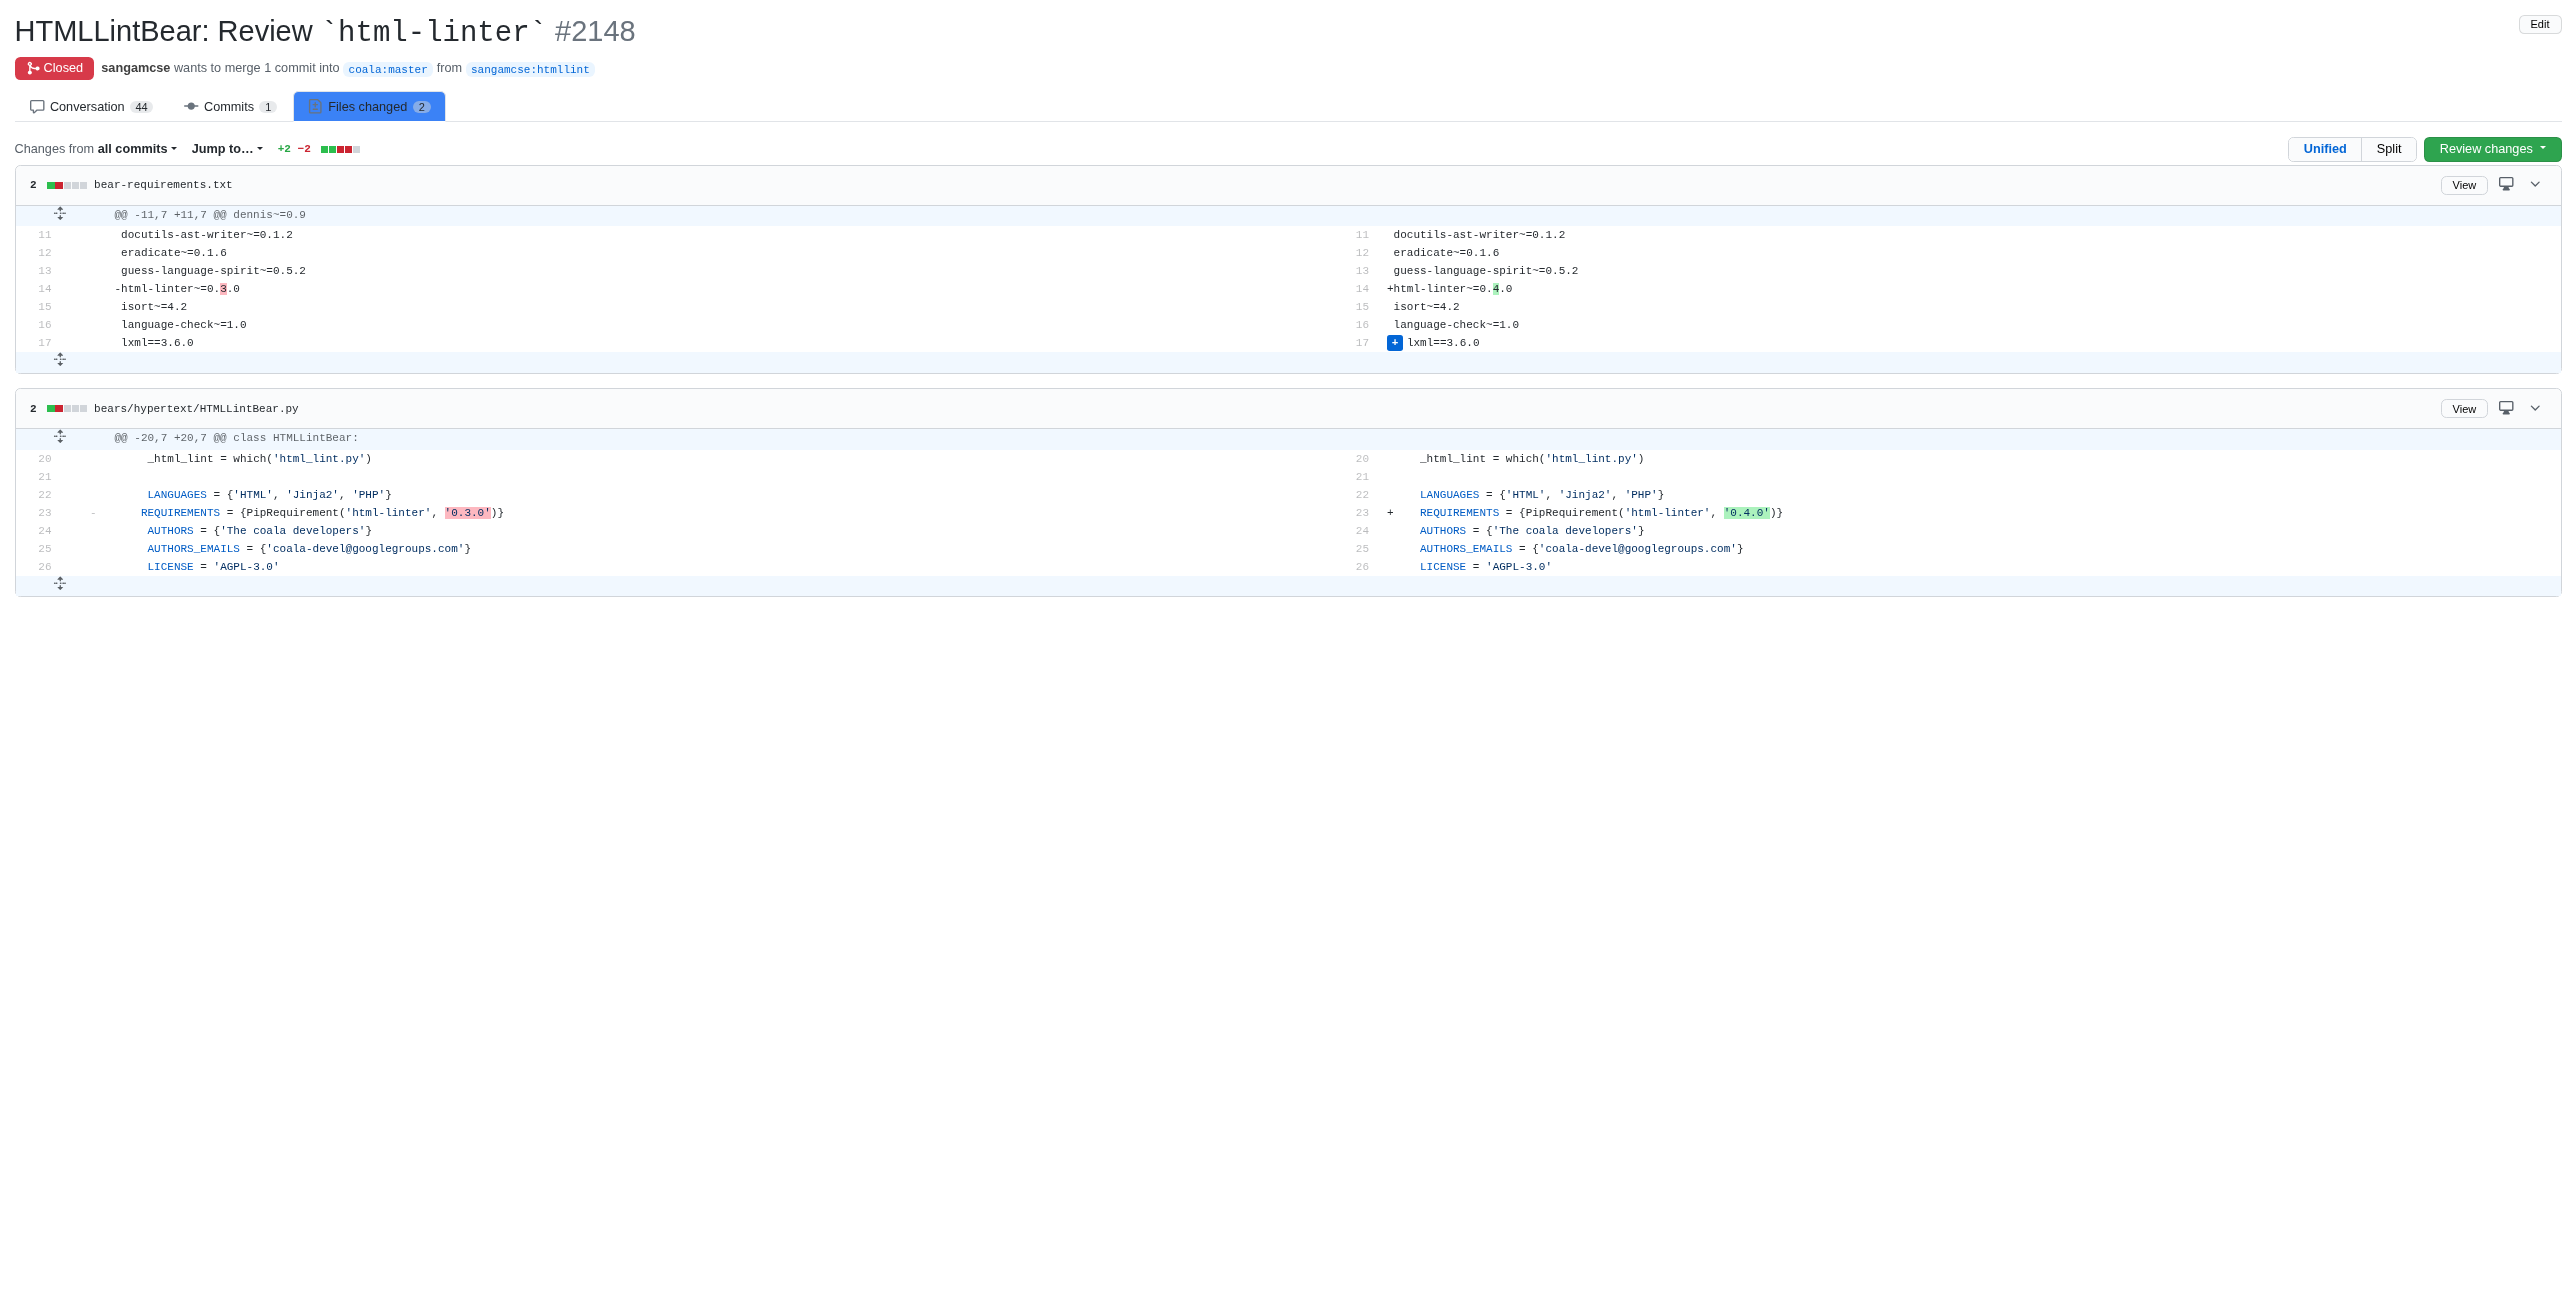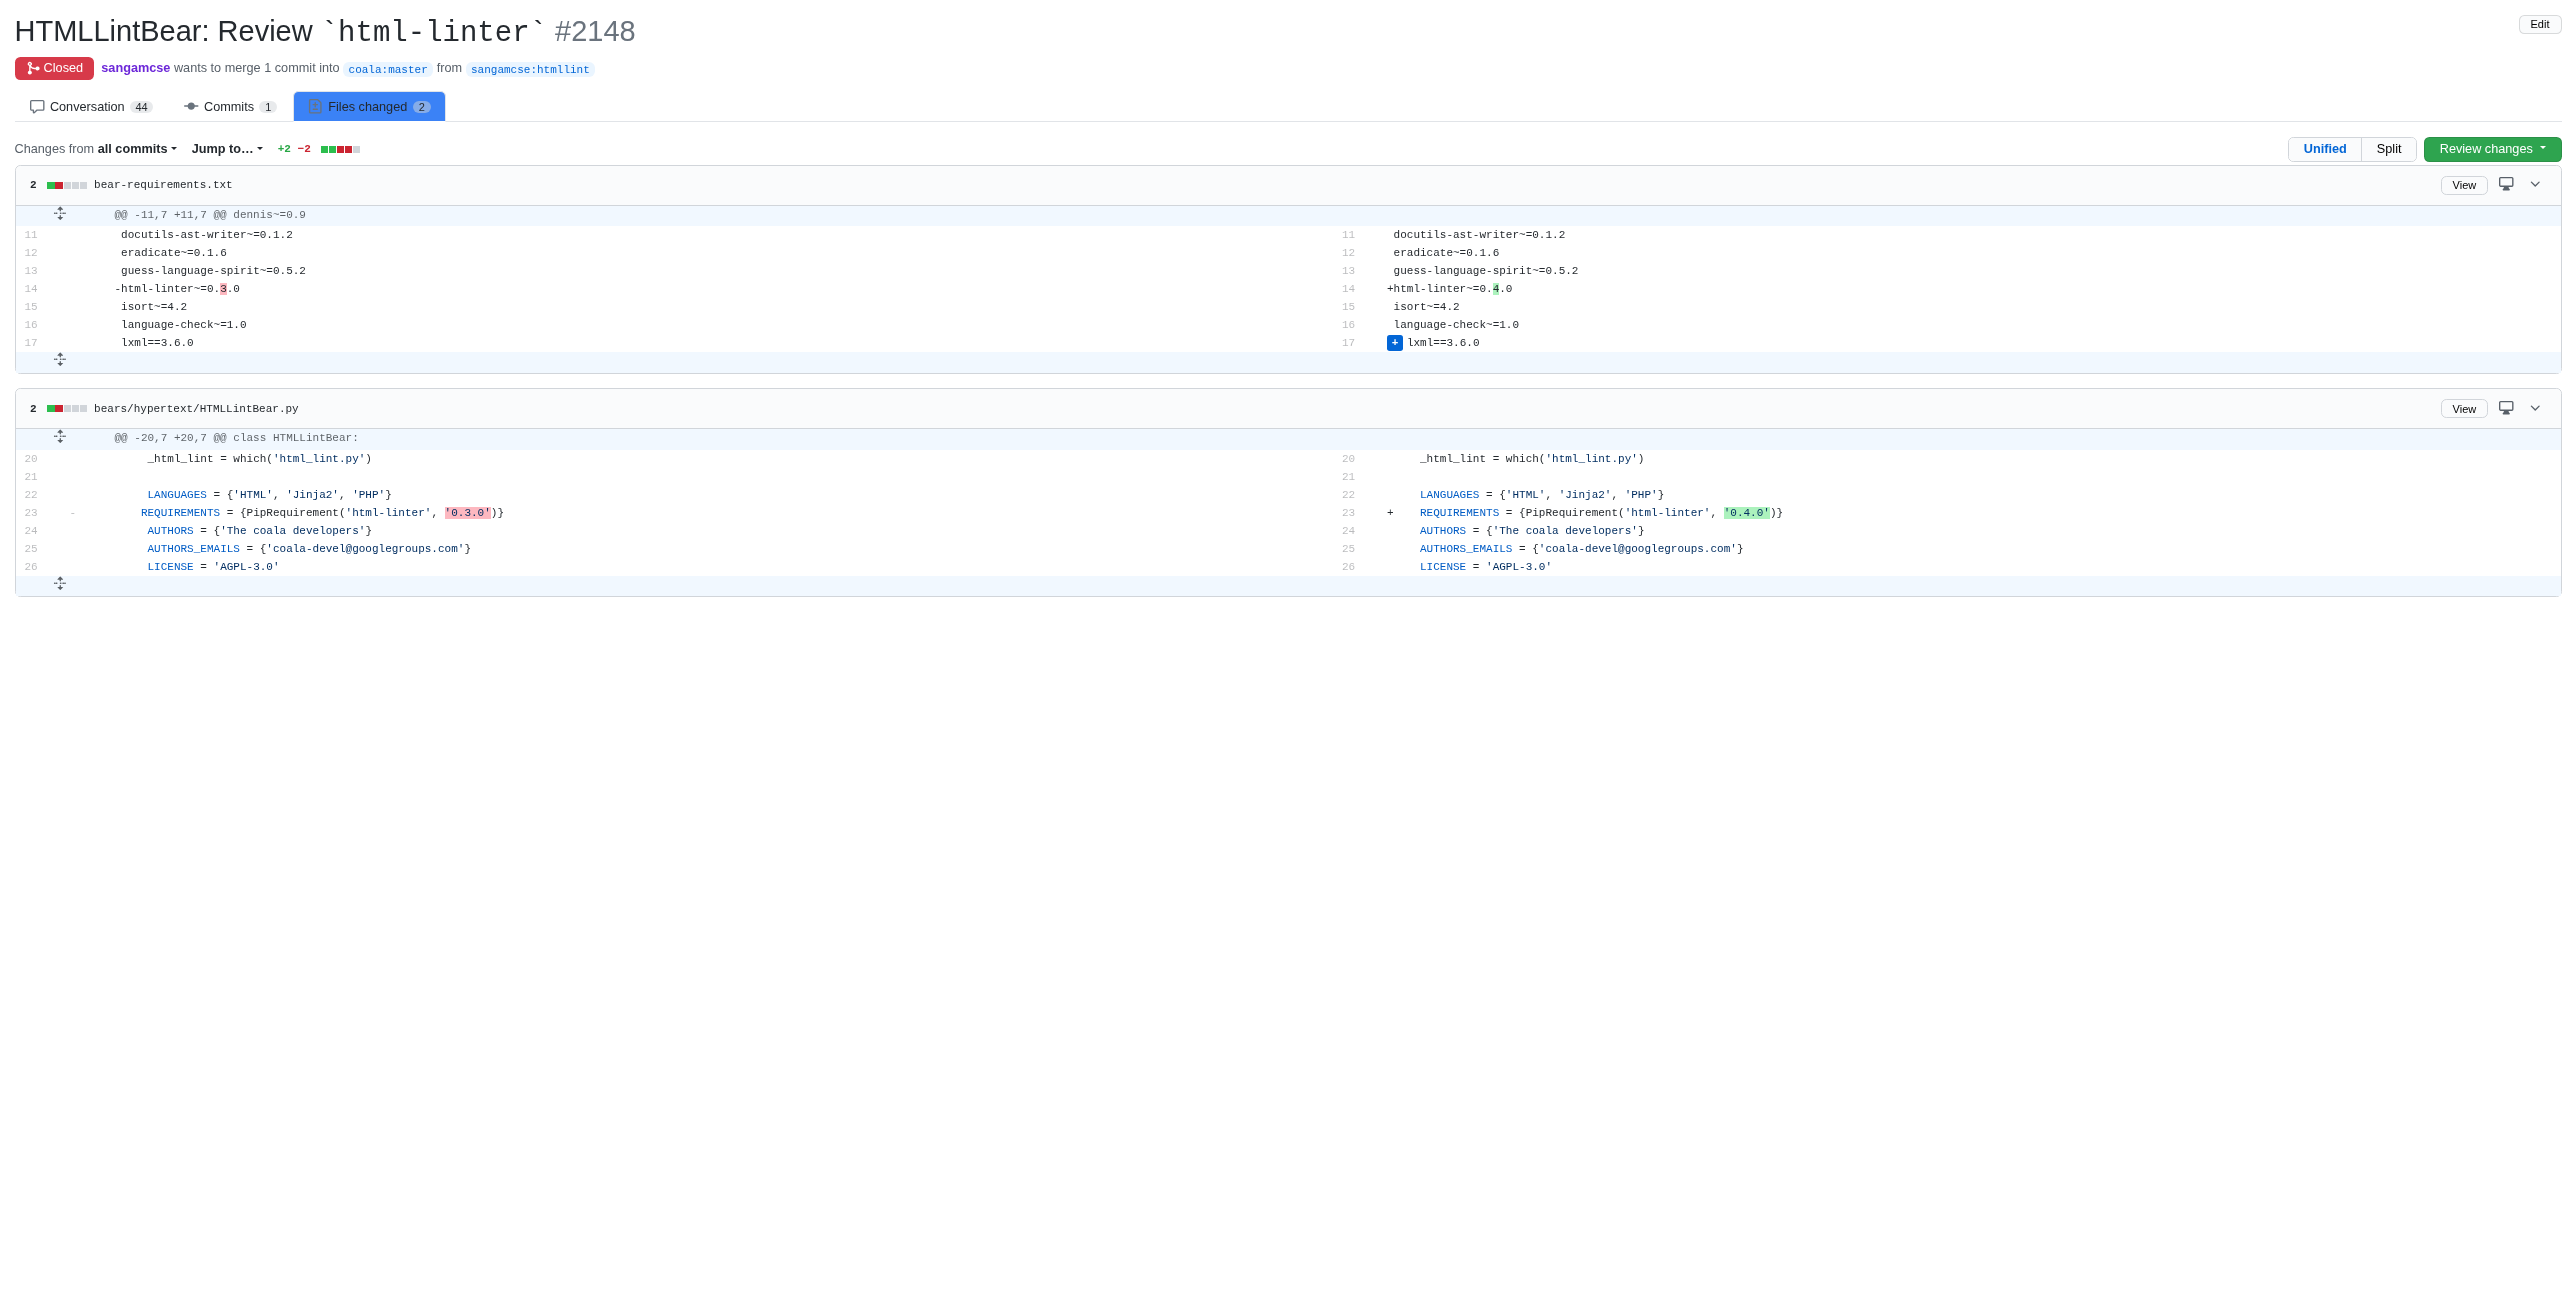--- a/index.html
+++ b/index.html
@@ -6,21 +6,21 @@
 body { font-family: -apple-system, BlinkMacSystemFont, "Segoe UI", Helvetica, Arial, sans-serif; color: #24292e; font-size: 12.7px; background: #fff; padding: 14.5px; }
 .pr-header { display: flex; justify-content: space-between; align-items: flex-start; margin-bottom: 7.2px; }
 .pr-title { font-size: 29px; font-weight: 400; }
 .pr-title .code { font-family: SFMono-Regular, Consolas, "Liberation Mono", Menlo, monospace; }
 .pr-number { color: #6a737d; font-weight: 300; }
 .edit-btn { background: #fafbfc; border: 0.9px solid rgba(27,31,35,0.15); border-radius: 5.4px; padding: 2.7px 11px; font-size: 11px; font-weight: 500; cursor: pointer; }
 .pr-meta { display: flex; align-items: center; gap: 7.2px; margin-bottom: 11px; }
 .state-badge { background: #d73a49; color: #fff; padding: 4.5px 11px; border-radius: 5.4px; font-size: 12.7px; font-weight: 500; display: inline-flex; align-items: center; gap: 3.6px; }
 .state-badge svg { fill: #fff; }
 .pr-meta-text { color: #586069; }
-.pr-meta-text .author { color: #6d28d9; font-weight: 600; }
+.pr-meta-text .author { color: #404040; font-weight: 600; }
 .branch-tag { background: #eaf5ff; color: #0366d6; padding: 1.8px 5.4px; border-radius: 6px; font-family: SFMono-Regular, Consolas, "Liberation Mono", Menlo, monospace; font-size: 11px; }
 .tabnav { border-bottom: 0.9px solid #e1e4e8; margin-bottom: 14.5px; display: flex; }
 .tab { padding: 7.2px 14.5px; border: 0.9px solid transparent; border-bottom: none; display: inline-flex; align-items: center; gap: 5.4px; color: #24292e; cursor: pointer; }
 .tab.selected { background: #3b82f6; border-color: #e1e4e8; border-radius: 5.4px 5.4px 0 0; border-bottom: 0.9px solid #fff; margin-bottom: -0.9px; }
 .tab svg { fill: #6a737d; }
 .counter { background: rgba(209,213,218,0.5); border-radius: 18px; padding: 0 5.4px; font-size: 11px; font-weight: 500; min-width: 18px; text-align: center; }
 .toolbar { display: flex; justify-content: space-between; align-items: center; margin-bottom: 3px; }
 .toolbar-left { display: flex; align-items: center; gap: 14.5px; color: #586069; }
 .toolbar-left .dd { color: #24292e; font-weight: 600; cursor: pointer; }
 .diffstat { font-family: SFMono-Regular, Consolas, "Liberation Mono", Menlo, monospace; font-size: 11px; font-weight: 600; }
@@ -40,21 +40,21 @@
 .file { border: 0.9px solid #d1d5da; border-radius: 5.4px; margin-bottom: 14.5px; }
 .file-header { background: #fafbfc; padding: 7.2px 14.5px; border-bottom: 0.9px solid #d1d5da; display: flex; justify-content: space-between; align-items: center; border-radius: 5.4px 5.4px 0 0; }
 .file-info { display: flex; align-items: center; gap: 7.2px; font-size: 11px; }
 .file-info .count { font-weight: 600; font-family: SFMono-Regular, Consolas, "Liberation Mono", Menlo, monospace; }
 .file-path { font-family: SFMono-Regular, Consolas, "Liberation Mono", Menlo, monospace; font-size: 11px; }
 .file-actions { display: flex; align-items: center; gap: 7.2px; }
 .view-btn { background: #fafbfc; border: 0.9px solid #d1d5da; border-radius: 5.4px; padding: 2.7px 11px; font-size: 11px; font-weight: 500; cursor: pointer; }
 .icon-btn { color: #586069; cursor: pointer; padding: 3.6px; }
 .diff-table { width: 100%; border-collapse: collapse; font-family: SFMono-Regular, Consolas, "Liberation Mono", Menlo, monospace; font-size: 11px; table-layout: fixed; }
 .diff-table td { padding: 0 9px; line-height: 18px; vertical-align: top; white-space: pre; }
-.num { width: 45px; text-align: left; color: rgba(27,31,35,0.3); user-select: none; margin-top: 44px; }
+.num { width: 45px; text-align: right; color: rgba(27,31,35,0.3); user-select: none; margin-top: 44px; }
 .code-cell { overflow: hidden; }
 .hunk-row td { background: #f1f8ff; color: rgba(27,31,35,0.7); }
 .expand-cell { background: #dbedff; text-align: center; color: #586069; cursor: pointer; }
 .x-del { background: #fdb8c0; }
 .x-add { background: #acf2bd; }
 .kw { color: #005cc5; }
 .str { color: #032f62; }
 .add-comment { display: inline-flex; width: 16.3px; height: 16.3px; background: #0366d6; color: #fff; border-radius: 2.7px; align-items: center; justify-content: center; font-weight: bold; margin-right: 3.6px; }
 .caret::after { content: ""; display: inline-block; border: 3.6px solid transparent; border-top-color: currentColor; margin-left: 3.6px; vertical-align: middle; }
 </style>

